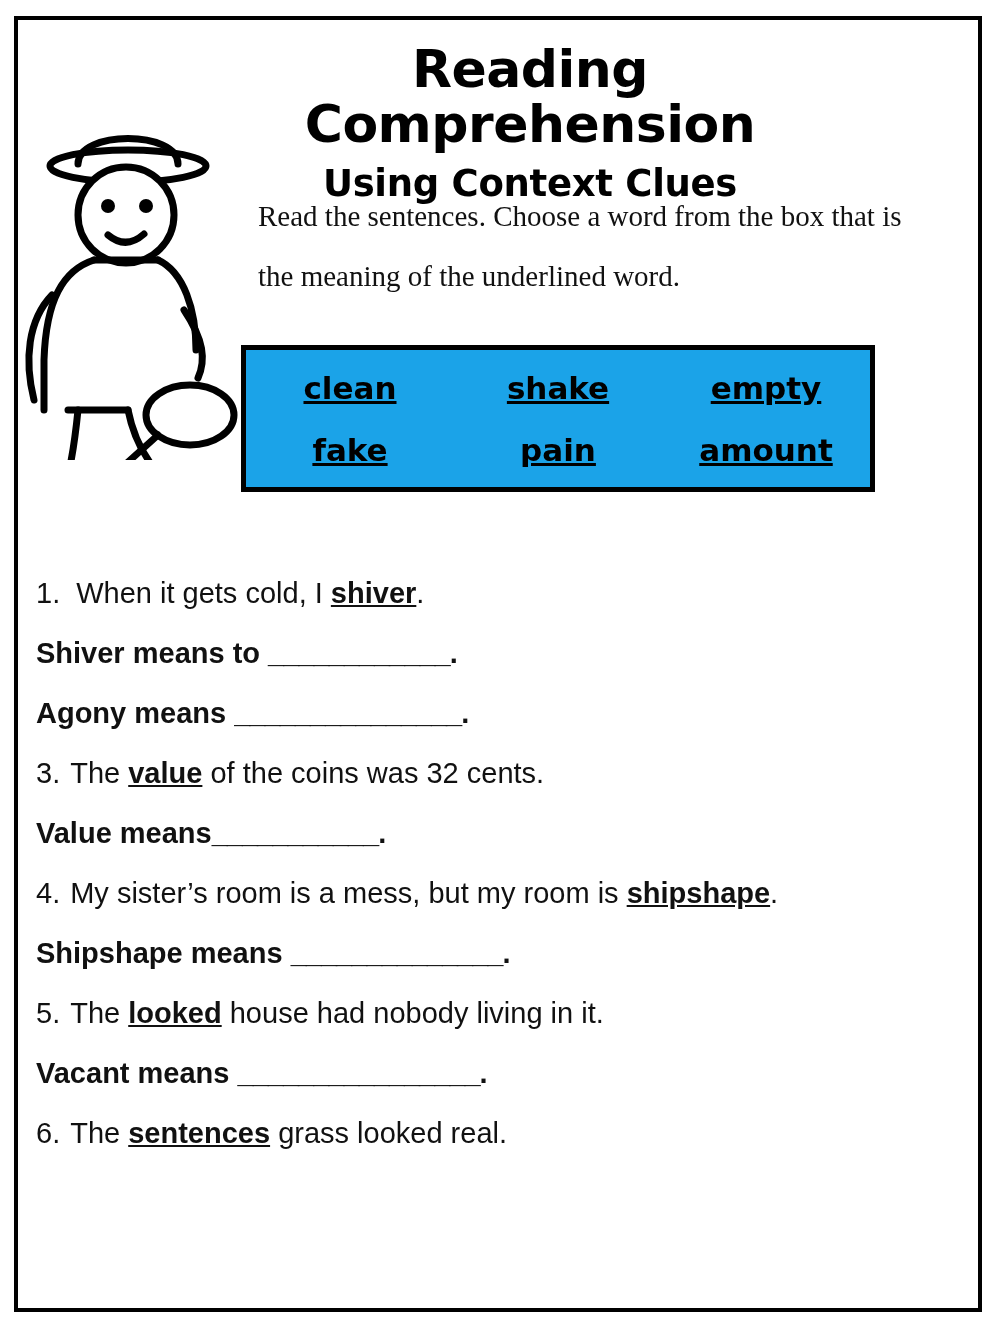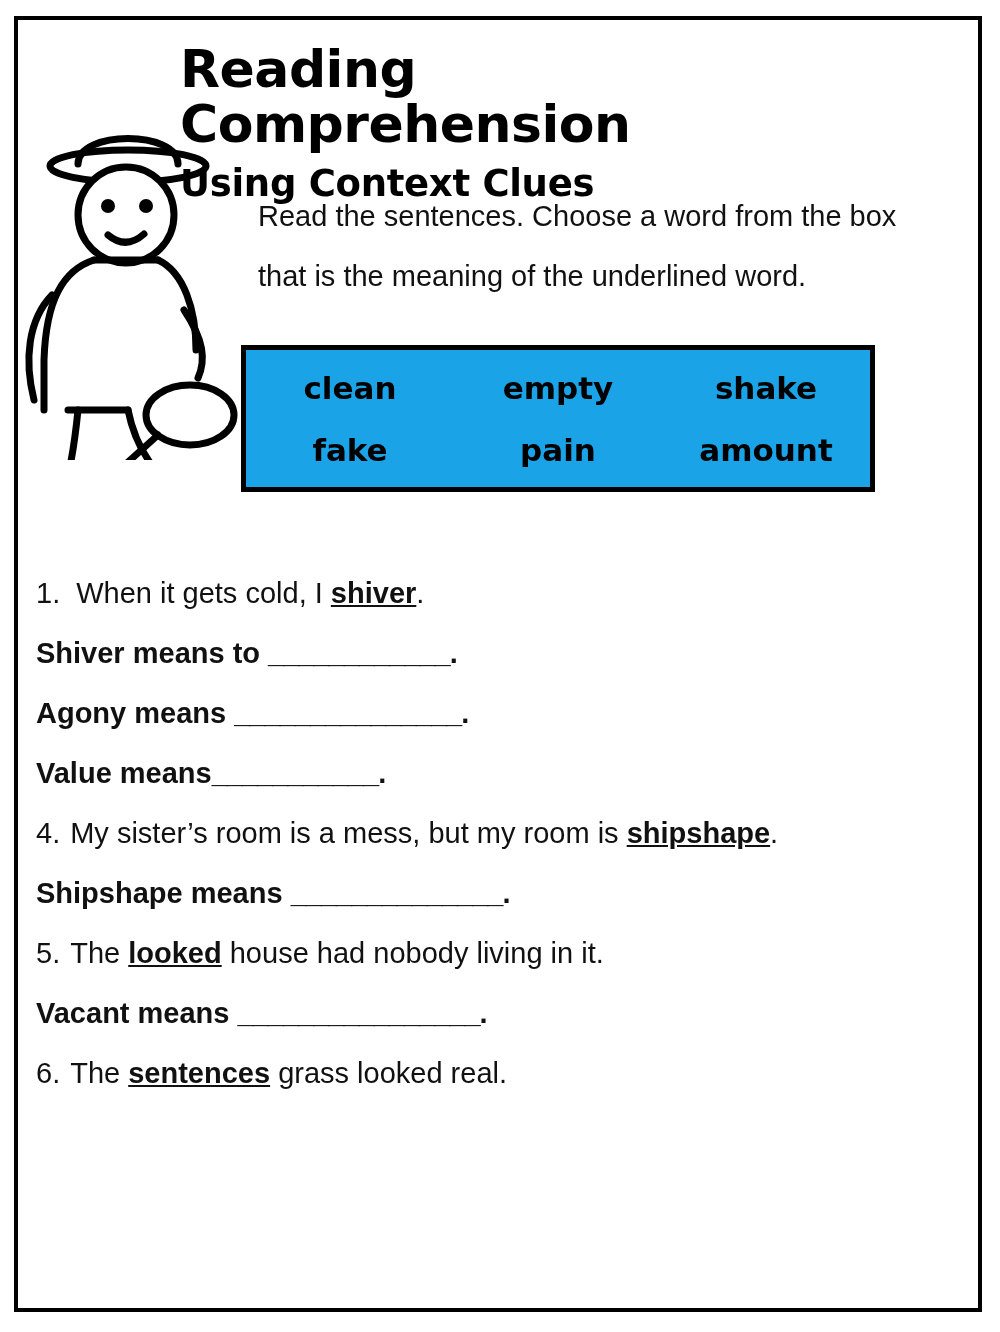--- a/index.html
+++ b/index.html
@@ -30,21 +30,21 @@
     border: 4px solid #000000;
     box-sizing: border-box;
   }
 
   
   .title-block {
     position: absolute;
     left: 180px;
     top: 42px;
     width: 700px;
-    text-align: left;
+    text-align: center;
   }
   .title-main {
     font-family: "DejaVu Sans", sans-serif;
     font-size: 52px;
     font-weight: bold;
     line-height: 1.05;
     letter-spacing: -0.5px;
   }
   .title-sub {
     font-family: "DejaVu Sans", sans-serif;
@@ -53,21 +53,21 @@
     line-height: 1.15;
     margin-top: 12px;
     letter-spacing: -0.3px;
   }
 
   .instructions {
     position: absolute;
     left: 258px;
     top: 186px;
     width: 660px;
-    font-family: Liberation Sans, sans-serif;
+    font-family: Liberation Serif, serif;
     font-size: 29px;
     line-height: 60px;
     color: #111111;
   }
 
   
   .word-bank {
     position: absolute;
     left: 241px;
     top: 345px;
@@ -79,20 +79,21 @@
     display: flex;
     flex-direction: column;
     justify-content: center;
   }
   .wb-row {
     display: flex;
     width: 100%;
     justify-content: space-between;
     align-items: center;
     height: 62px;
+    text-decoration: underline;
   }
   .wb-word {
     font-family: "DejaVu Sans", sans-serif;
     font-size: 31px;
     font-weight: bold;
     color: #000000;
     text-align: center;
     flex: 1 1 0;
   }
 
@@ -191,22 +192,22 @@
         <ellipse cx="198" cy="424" rx="24" ry="12" fill="#000000" stroke="none"></ellipse>
       </g>
     </svg>
   </div>
 
   <div class="instructions">Read the sentences. Choose a word from the box that is the meaning of the underlined word.</div>
 
   <div class="word-bank">
     <div class="wb-row">
       <span class="wb-word">clean</span>
+      <span class="wb-word">shake</span>
       <span class="wb-word">empty</span>
-      <span class="wb-word">shake</span>
     </div>
     <div class="wb-row">
       <span class="wb-word">fake</span>
       <span class="wb-word">pain</span>
       <span class="wb-word">amount</span>
     </div>
   </div>
 
   <div class="questions">
 
@@ -214,20 +215,23 @@
       <span>1.</span><span class="num-gap"></span><span>When it gets cold, I </span><b>shiver</b><span>.</span>
     </div>
     <div class="ans-line">
       <span>Shiver means to </span><span class="blank">____________</span><span>.</span>
     </div>
 
     <div class="ans-line">
       <span>Agony means </span><span class="blank">_______________</span><span>.</span>
     </div>
 
+    <div class="q-line">
+      <span>3.</span><span class="lead-space"></span><span>The </span><b>value</b><span> of the coins was 32 cents.</span>
+    </div>
     <div class="ans-line">
       <span>Value means</span><span class="blank">___________</span><span>.</span>
     </div>
 
     <div class="q-line">
       <span>4.</span><span class="lead-space"></span><span>My sister’s room is a mess, but my room is </span><b>shipshape</b><span>.</span>
     </div>
     <div class="ans-line">
       <span>Shipshape means </span><span class="blank">______________</span><span>.</span>
     </div>

